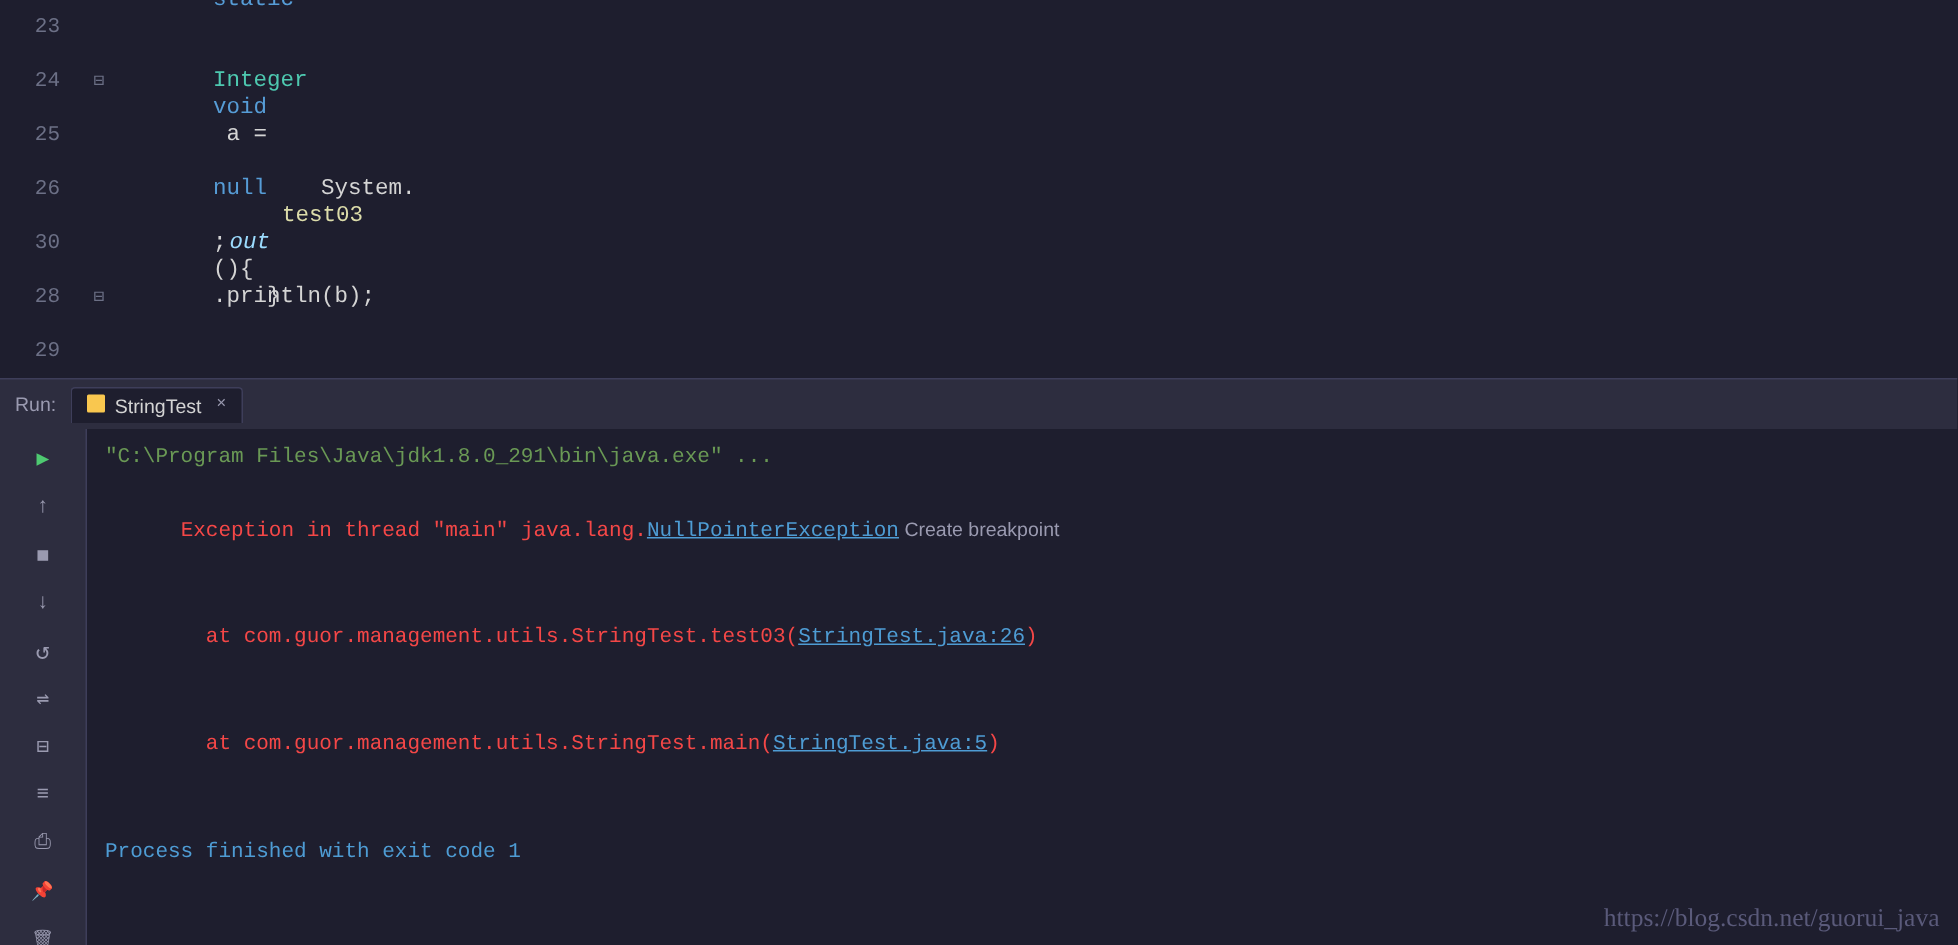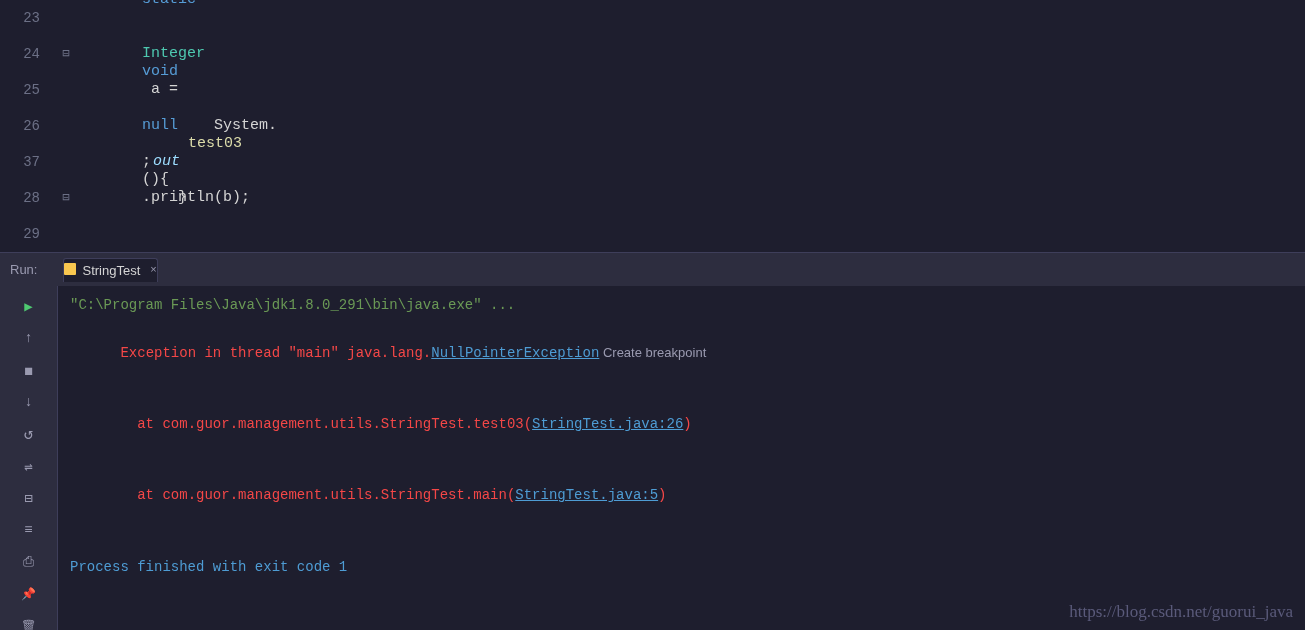--- a/index.html
+++ b/index.html
@@ -75,38 +75,38 @@
     .system-out { color: #9cdcfe; font-style: italic; padding-left: 11px; }
 
     
     .run-panel-header {
       background: #2d2d3f;
       border-top: 1px solid #3e3e5a;
       height: 34px;
       display: flex;
       align-items: center;
       padding: 0 10px;
-      gap: 26px;
+      gap: 10px;
       flex-shrink: 0;
     }
 
     .run-label {
       color: #9a9ab0;
       font-family: Arial, sans-serif;
       font-size: 13px;
     }
 
     .tab-item {
       display: flex;
       align-items: flex-start;
       gap: 6px;
       background: #1e1e2e;
       border: 1px solid #3e3e5a;
       border-bottom: none;
-      padding: 4px 0;
+      padding: 4px 10px;
       border-radius: 3px 3px 0 0;
       font-family: Arial, sans-serif;
       font-size: 13px;
       color: #d4d4d4;
       cursor: pointer;
     }
 
     .tab-icon {
       width: 12px;
       height: 12px;
@@ -225,21 +225,21 @@
       <span class="plain">;</span>
     </span>
   </div>
 
   <div class="code-line">
     <span class="line-number">26</span>
     <span class="line-gutter"></span>
   </div>
 
   <div class="code-line">
-    <span class="line-number">37</span>
+    <span class="line-number">30</span>
     <span class="line-gutter"></span>
     <span class="line-content">
       <span class="plain">        System.</span>
       <span class="system-out">out</span>
       <span class="plain">.println(b);</span>
     </span>
   </div>
 
   <div class="code-line">
     <span class="line-number">28</span>

